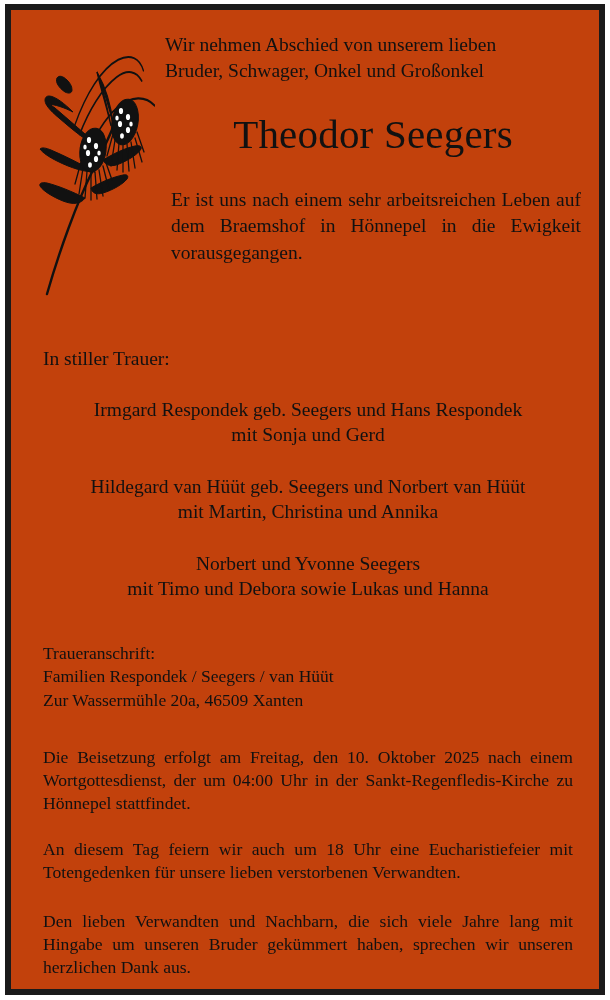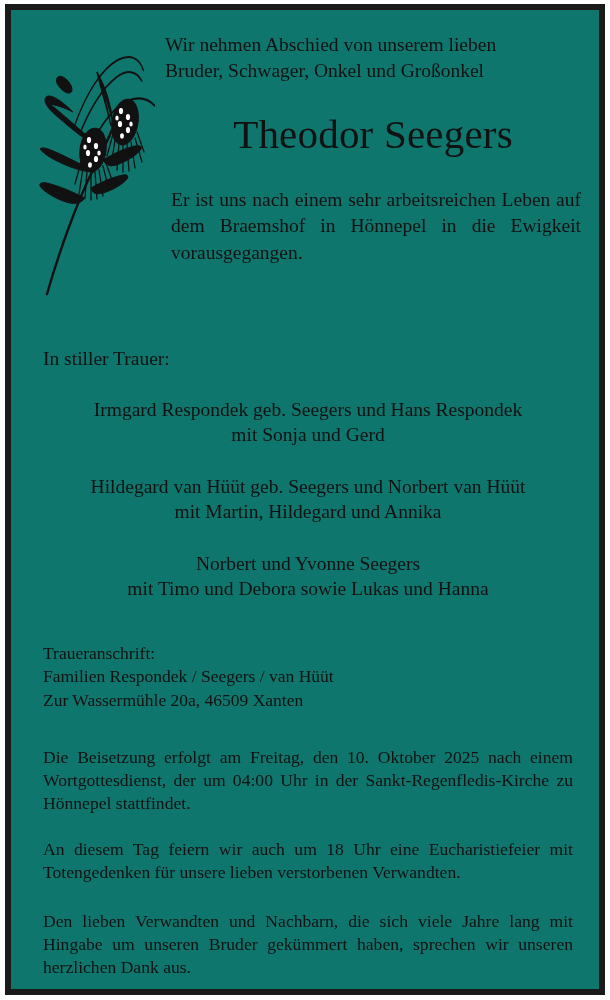--- a/index.html
+++ b/index.html
@@ -21,21 +21,21 @@
     width: 610px;
     height: 1000px;
     padding: 4px 5px 5px 5px;
     background: #ffffff;
   }
   .frame {
     box-sizing: border-box;
     width: 100%;
     height: 100%;
     border: 6px solid #1a1a1a;
-    background: #0f766e;
+    background: #c2410c;
     position: relative;
     overflow: hidden;
   }
 
   
   .top-region {
     display: flex;
     align-items: flex-start;
     padding: 0;
   }
@@ -240,21 +240,21 @@
 
       <p class="mourn-heading">In stiller Trauer:</p>
 
       <div class="family-list">
         <div class="family-group">
           <span class="fl">Irmgard Respondek geb. Seegers und Hans Respondek</span>
           <span class="fl">mit Sonja und Gerd</span>
         </div>
         <div class="family-group">
           <span class="fl">Hildegard van Hüüt geb. Seegers und Norbert van Hüüt</span>
-          <span class="fl">mit Martin, Hildegard und Annika</span>
+          <span class="fl">mit Martin, Christina und Annika</span>
         </div>
         <div class="family-group">
           <span class="fl">Norbert und Yvonne Seegers</span>
           <span class="fl">mit Timo und Debora sowie Lukas und Hanna</span>
         </div>
       </div>
 
       <div class="address-block">
         <span class="al">Traueranschrift:</span>
         <span class="al">Familien Respondek / Seegers / van Hüüt</span>

